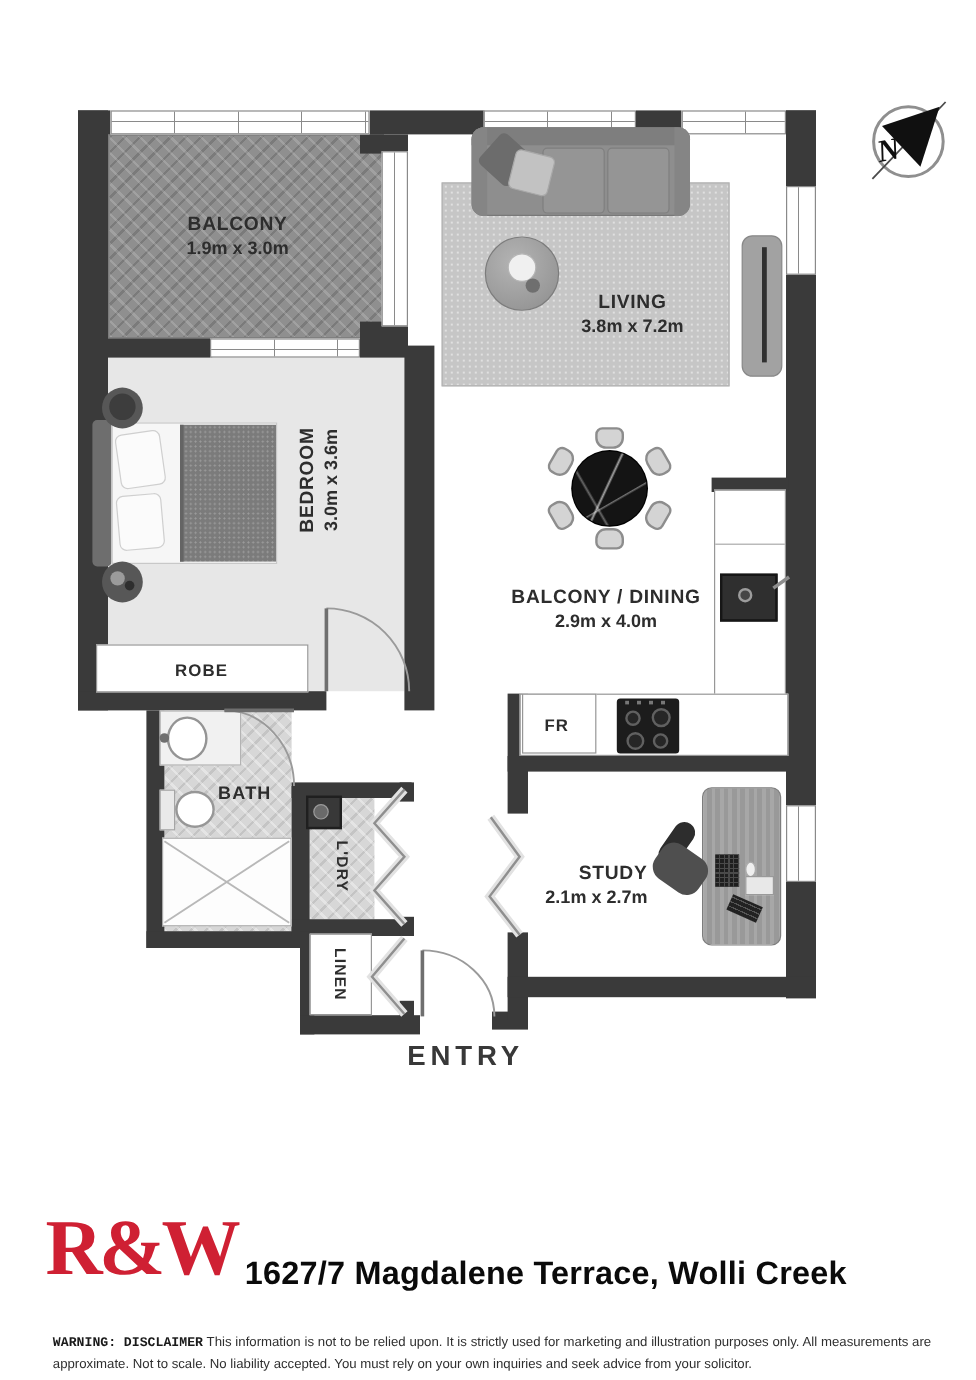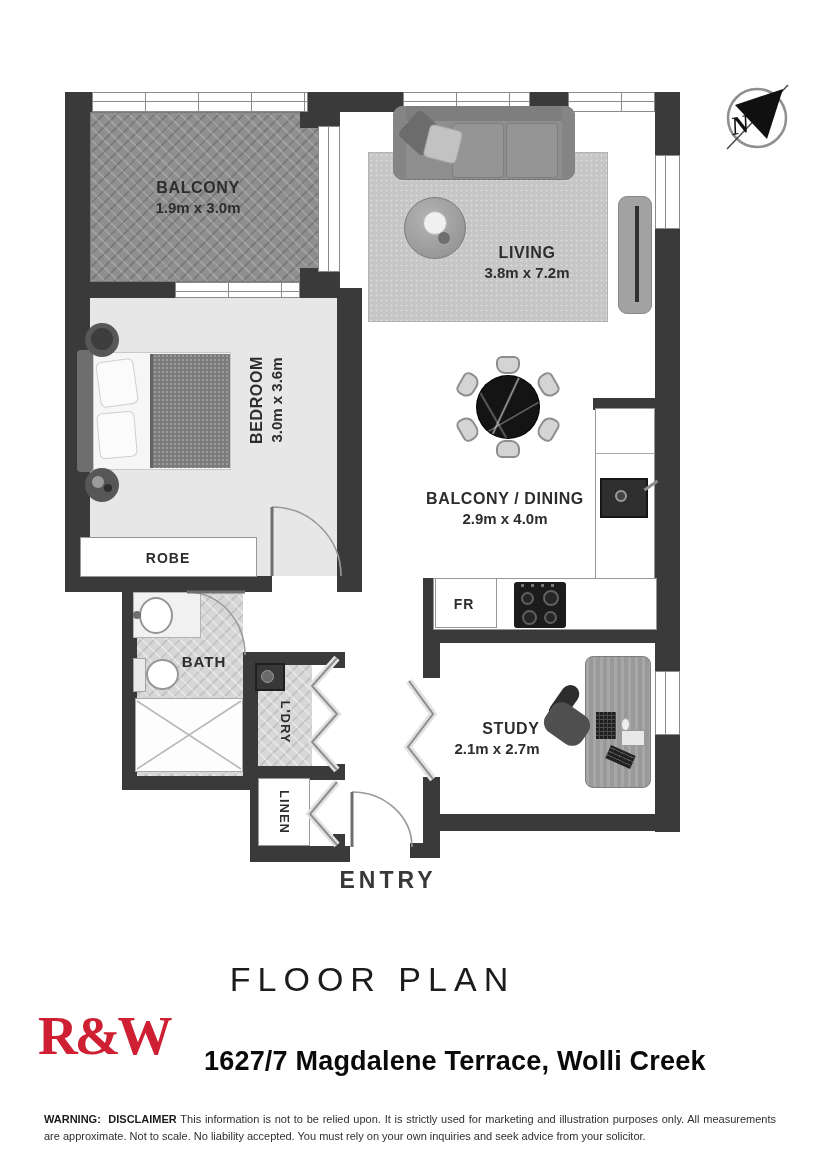--- a/index.html
+++ b/index.html
@@ -87,26 +87,26 @@
   .sink-tap{left:643px;top:484px;width:16px;height:3px;background:#8d8d8d;transform:rotate(-35deg);}
   .cooktop{left:514px;top:582px;width:52px;height:46px;background:#1c1c1c;border-radius:3px;}
   .burner{position:absolute;z-index:5;width:13px;height:13px;border:2px solid #606060;border-radius:50%;
      background:#262626;box-sizing:border-box;}
   .knobrow{left:521px;top:584px;width:38px;height:3px;z-index:5;position:absolute;
      background-image:repeating-linear-gradient(90deg,#777 0 3px,transparent 3px 10px);}
   
   .plan-title{position:absolute;left:65px;width:615px;top:960px;text-align:center;z-index:6;
      font-size:34px;letter-spacing:7px;color:#1c1c1c;font-weight:normal;}
   .brand{position:absolute;left:38px;top:1008px;z-index:6;font-family:"Liberation Serif",serif;
-     font-weight:bold;font-size:55px;letter-spacing:-3px;line-height:1;}
+     font-weight:bold;font-size:66px;letter-spacing:-3px;line-height:1;}
   .address{position:absolute;left:204px;top:1046px;z-index:6;font-size:27px;font-weight:bold;color:#0a0a0a;
      letter-spacing:.2px;}
   .disclaimer{position:absolute;left:44px;top:1100px;width:732px;z-index:6;font-size:11px;color:#2f2f2f;
      line-height:1.55;text-align:justify;}
-  .disclaimer b{color:#1a1a1a;}
+  .disclaimer b{color:#1a1a1a;font-family:Liberation Mono, monospace;}
 </style>
 </head>
 <body>
 
 <div class="page">
 
   <div class="floor chev-dark" style="left:90px;top:112px;width:230px;height:170px;"></div>
   <div class="floor" style="left:90px;top:288px;width:247px;height:288px;background:#e7e7e7;"></div>
   <div class="floor chev-light" style="left:137px;top:592px;width:106px;height:184px;"></div>
   <div class="floor chev-light" style="left:258px;top:665px;width:54px;height:101px;"></div>
@@ -265,18 +265,17 @@
     <div class="rn">STUDY</div>
     <div class="rd">2.1m x 2.7m</div>
   </div>
   <div class="small-label" style="left:168px;top:558px;">ROBE</div>
   <div class="small-label" style="left:204px;top:661px;font-size:15px;">BATH</div>
   <div class="small-label rot-pos" style="left:285px;top:722px;">L'DRY</div>
   <div class="small-label rot-pos" style="left:284px;top:812px;">LINEN</div>
   <div class="small-label" style="left:464px;top:604px;">FR</div>
   <div class="entry-label" style="left:388px;top:880px;">ENTRY</div>
 
-  <div class="plan-title">FLOOR PLAN</div>
   <div class="brand" style="color: rgb(207, 32, 51);">R&amp;W</div>
   <div class="address">1627/7 Magdalene Terrace, Wolli Creek</div>
   <p class="disclaimer"><b>WARNING:</b>&nbsp; <b>DISCLAIMER</b> <span>This information is not to be relied upon.  It is strictly used for marketing and illustration purposes only. All measurements are approximate.  Not to scale.  No liability accepted. You must rely on your own inquiries and seek advice from your solicitor.</span></p>
 
 </div>
 
 </body></html>

